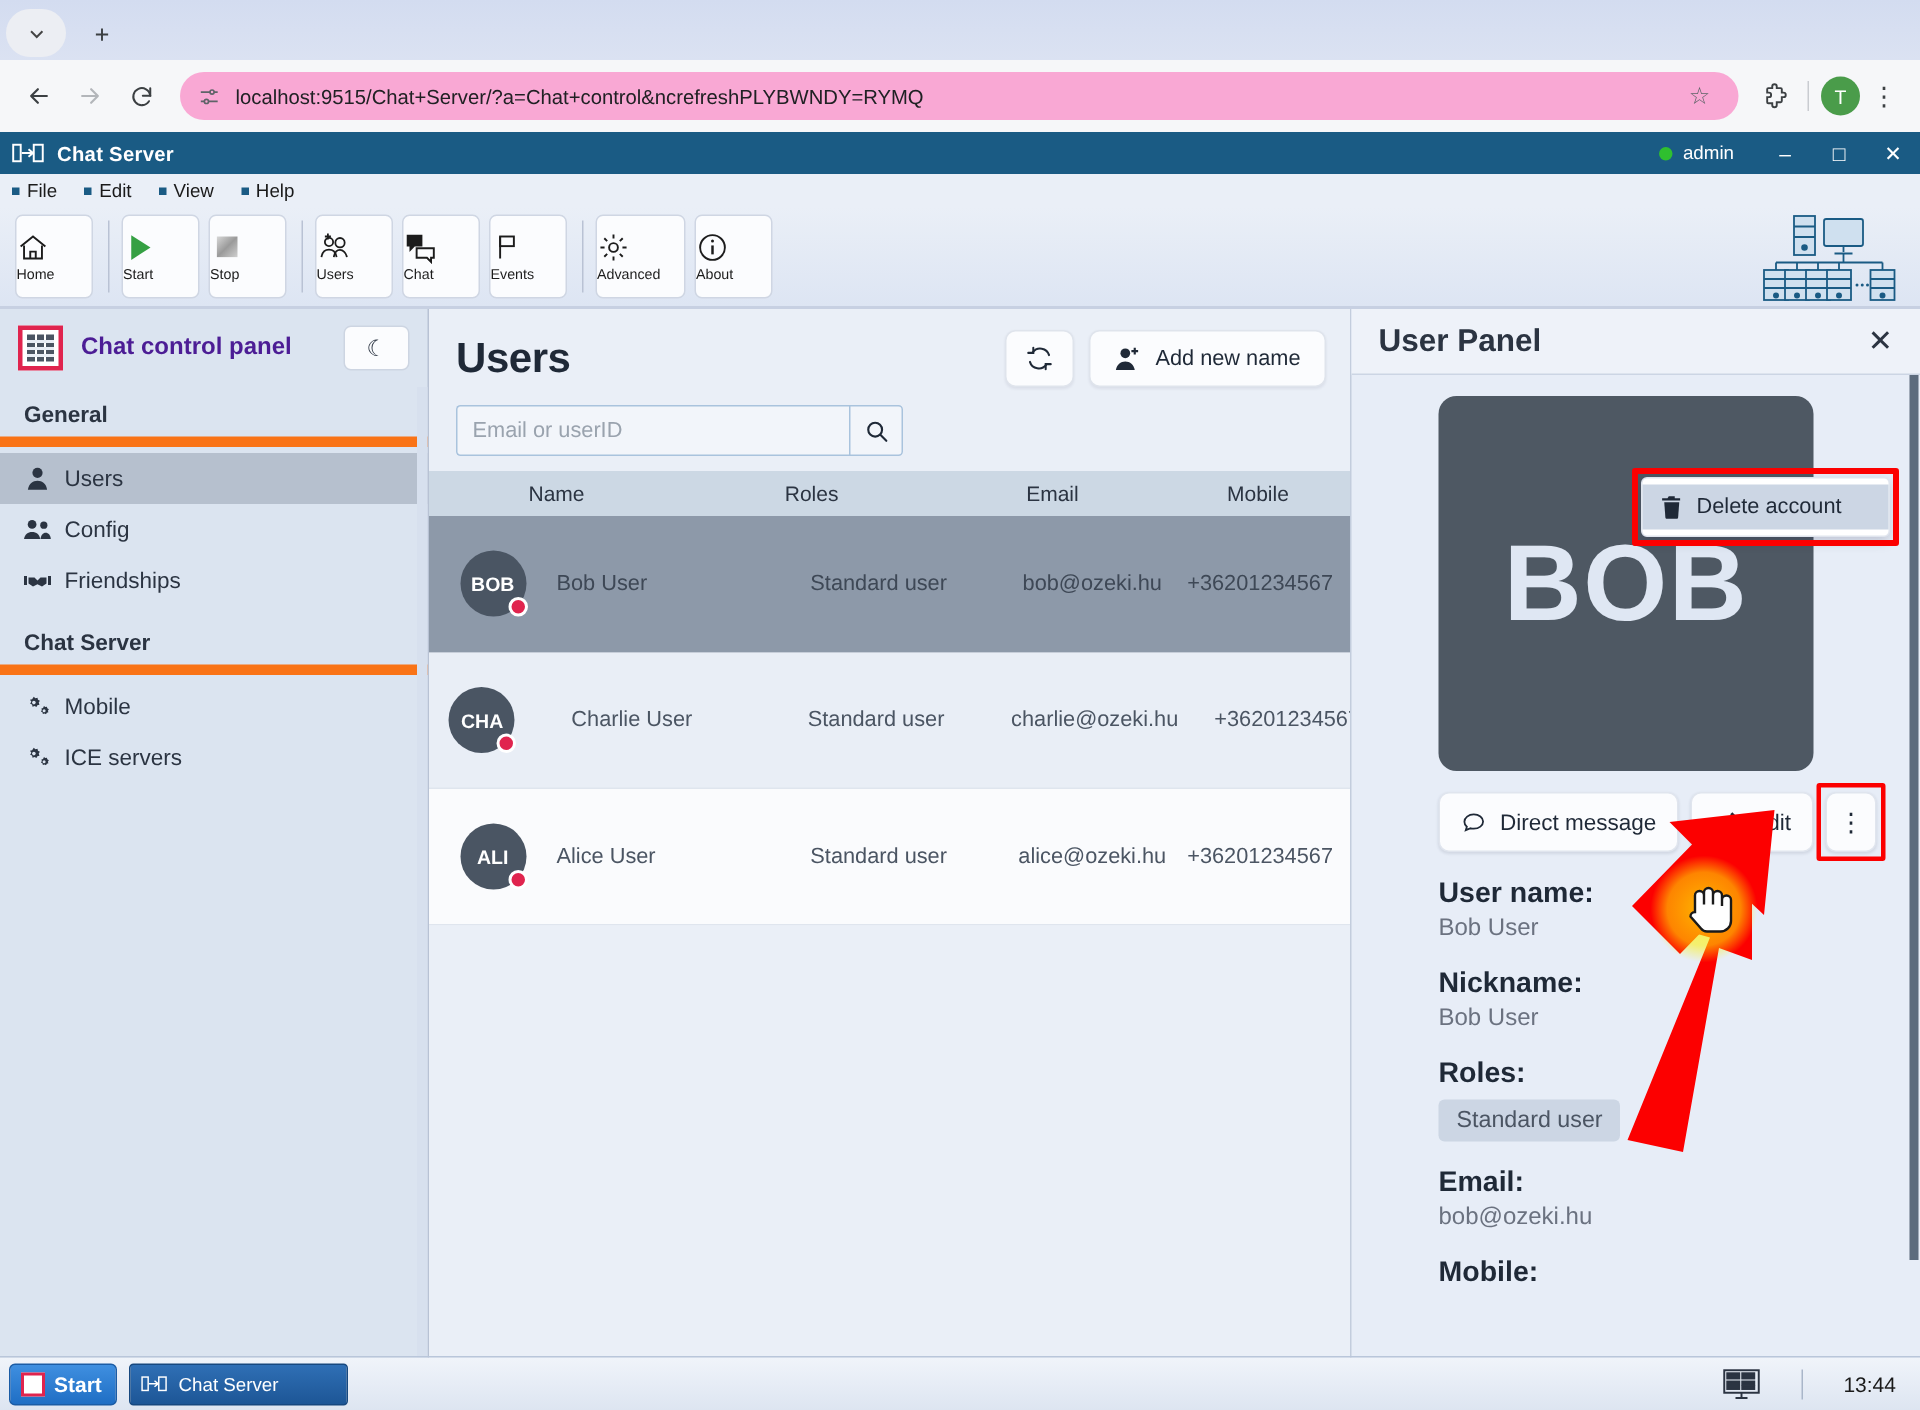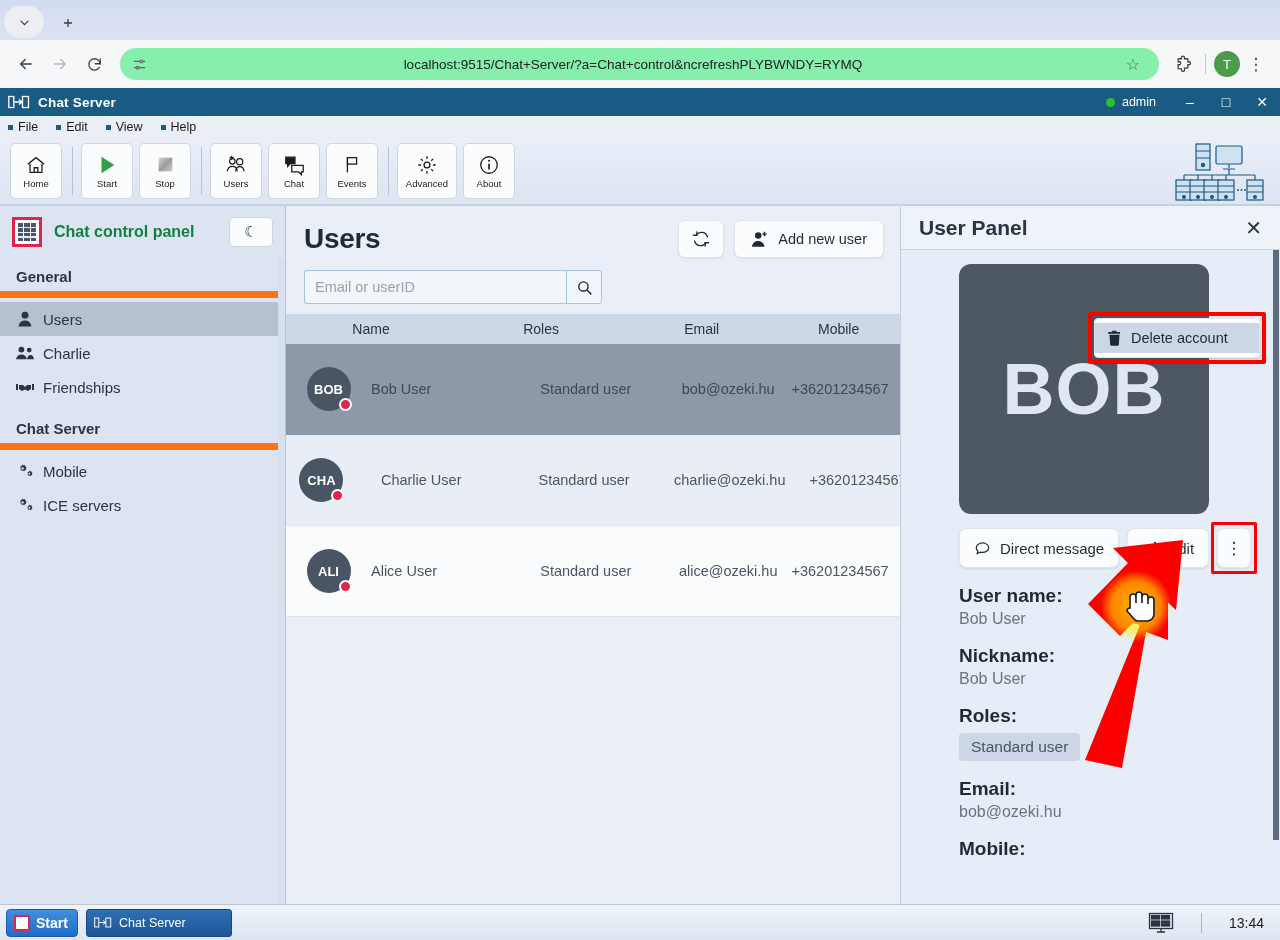--- a/index.html
+++ b/index.html
@@ -57,22 +57,22 @@
     display:flex;align-items:center;justify-content:center; border-radius: 50%; }
 
   .browser-toolbar {
     position: absolute; top: 40px; left: 0; width: 1280px; height: 48px;
     background: #f6f7f9;
     display: flex; align-items: center; gap: 2px; padding: 0 10px;
   }
   .nav-btn { width: 32px; height: 32px; display:flex;align-items:center;justify-content:center;border-radius:50%; }
   .omnibox {
     flex: 1 1 auto; height: 32px; margin: 0 8px;
-    background: #86efac; border-radius: 16px;
-    display: flex; align-items: center; gap: 10px; padding: 0 12px; text-align: center;
+    background: #f9a8d4; border-radius: 16px;
+    display: flex; align-items: center; gap: 10px; padding: 0 12px;
   }
   .omnibox-url { font-size: 13.5px; color: #202124; flex:1 1 auto; white-space:nowrap; overflow:hidden; }
   .tb-icon { width: 28px; height: 28px; display:flex;align-items:center;justify-content:center; }
   .profile-av {
     width: 26px; height: 26px; border-radius: 50%; background: #4a9c4a;
     color: #fff; font-size: 13px; display:flex;align-items:center;justify-content:center;
     font-weight: 500;
   }
   .tb-sep { width:1px; height:20px; background:#c9ccd1; margin:0 6px; }
 
@@ -100,41 +100,41 @@
   .app-ribbon {
     height: 68px; position: relative;
     background: linear-gradient(to bottom, #eaeff7 0%, #dde5f3 100%);
     display: flex; align-items: center; padding-left: 10px; gap: 0;
     border-bottom: 2px solid #c7d0e2;
   }
   .rb-btn {
     width: 52px; height: 56px; background: #fbfcfe;
     border: 1px solid #cfd6e3; border-radius: 5px;
     margin-right: 6px;
-    display: flex; flex-direction: column; align-items: center; justify-content: center; gap: 2px;
+    display: flex; flex-direction: column; align-items: flex-start; justify-content: center; gap: 2px;
   }
   .rb-label { font-size: 9.5px; color: #1c1c1c; }
   .rb-sep { width:1px; height:48px; background:#b9c2d4; margin: 0 8px 0 4px; }
   .ribbon-art { position:absolute; right: 12px; top: 4px; }
 
   
   .app-body { position:absolute; top:118px; left:0; width:1280px; height: 786px; display:flex; }
 
   
   .sidebar { width: 286px; height:100%; background:#dbe4f0; border-right:1px solid #b8c2d4; position:relative; }
   .sb-header { height:52px; display:flex; align-items:center; gap:12px; padding:0 12px; }
   .sb-logo { width:30px;height:30px; border:3px solid #e0244e; background:#fff; position:relative; flex:0 0 auto;}
   .sb-logo::after{
     content:""; position:absolute; inset:3px;
     background:
       linear-gradient(to right, #4b5563 0 28%, transparent 28% 36%, #4b5563 36% 64%, transparent 64% 72%, #4b5563 72% 100%),
       linear-gradient(to bottom, transparent 0 22%, #e8edf5 22% 30%, transparent 30% 48%, #e8edf5 48% 56%, transparent 56% 74%, #e8edf5 74% 82%, transparent 82% 100%);
     background-blend-mode: lighten;
   }
-  .sb-title { font-size:16px; font-weight:600; color:#15803d; flex:1 1 auto; }
+  .sb-title { font-size:16px; font-weight:600; color:#4c1d95; flex:1 1 auto; }
   .theme-toggle {
     width:44px;height:30px;background:#fbfcfe;border:1px solid #cdd5e2;border-radius:5px;
     display:flex;align-items:center;justify-content:center; font-size:15px; color:#2b3442;
   }
   .sb-section {
     font-size: 15px; font-weight: 700; color:#2b3442;
     padding: 10px 16px 6px; border-bottom:7px solid #f97316; margin: 0 0 4px;
   }
   .sb-item {
     height: 34px; display:flex; align-items:center; gap:9px; padding-left:16px;
@@ -518,21 +518,21 @@
         </div>
         <div class="sb-item">
           <span class="sb-icon">
             <svg width="18" height="14" viewBox="0 0 18 14" fill="#2b3442">
                 <circle cx="5.4" cy="3.6" r="2.9"></circle>
                 <circle cx="13.2" cy="4.1" r="2.4"></circle>
                 <path d="M0 13.3c.5-3.1 2.6-4.7 5.4-4.7s5 1.6 5.4 4.7z"></path>
                 <path d="M11 13.3c.3-2.6 1.6-4.2 3.5-4.2 1.7 0 3.1 1.4 3.4 4.2z"></path>
               </svg>
           </span>
-          <span>Charlie</span>
+          <span>Config</span>
         </div>
         <div class="sb-item">
           <span class="sb-icon">
             <svg width="18" height="12" viewBox="0 0 18 12" fill="#2b3442">
                 <rect x="0" y="3" width="2" height="6"></rect>
                 <rect x="16" y="3" width="2" height="6"></rect>
                 <path d="M3 4h4l2 2 2-2h4v4l-3 2-3-1.5L6 10 3 8z"></path>
               </svg>
           </span>
           <span>Friendships</span>
@@ -575,21 +575,21 @@
                   <path d="M6.5 2.5V7H2"></path>
                   <path d="M17.5 21.5V17H22"></path>
                 </svg>
             </div>
             <div class="btn-white">
               <svg width="18" height="17" viewBox="0 0 20 18" fill="#1f2937">
                   <circle cx="8" cy="4.6" r="3.6"></circle>
                   <path d="M1 17c.6-4.2 3.6-6.4 7-6.4s6.4 2.2 7 6.4z"></path>
                   <path d="M15 0.5v5M12.5 3h5" stroke="#1f2937" stroke-width="1.6"></path>
                 </svg>
-              <span>Add new user</span>
+              <span>Add new name</span>
             </div>
           </div>
         </div>
 
         <div class="search-row">
           <input class="search-input" value="" placeholder="Email or userID" style="">
           <div class="search-btn">
             <svg width="17" height="17" viewBox="0 0 24 24" fill="none" stroke="#1f2937" stroke-width="2" stroke-linecap="round">
                 <circle cx="10.5" cy="10.5" r="6.5"></circle>
                 <path d="M15.4 15.4L21 21"></path>

